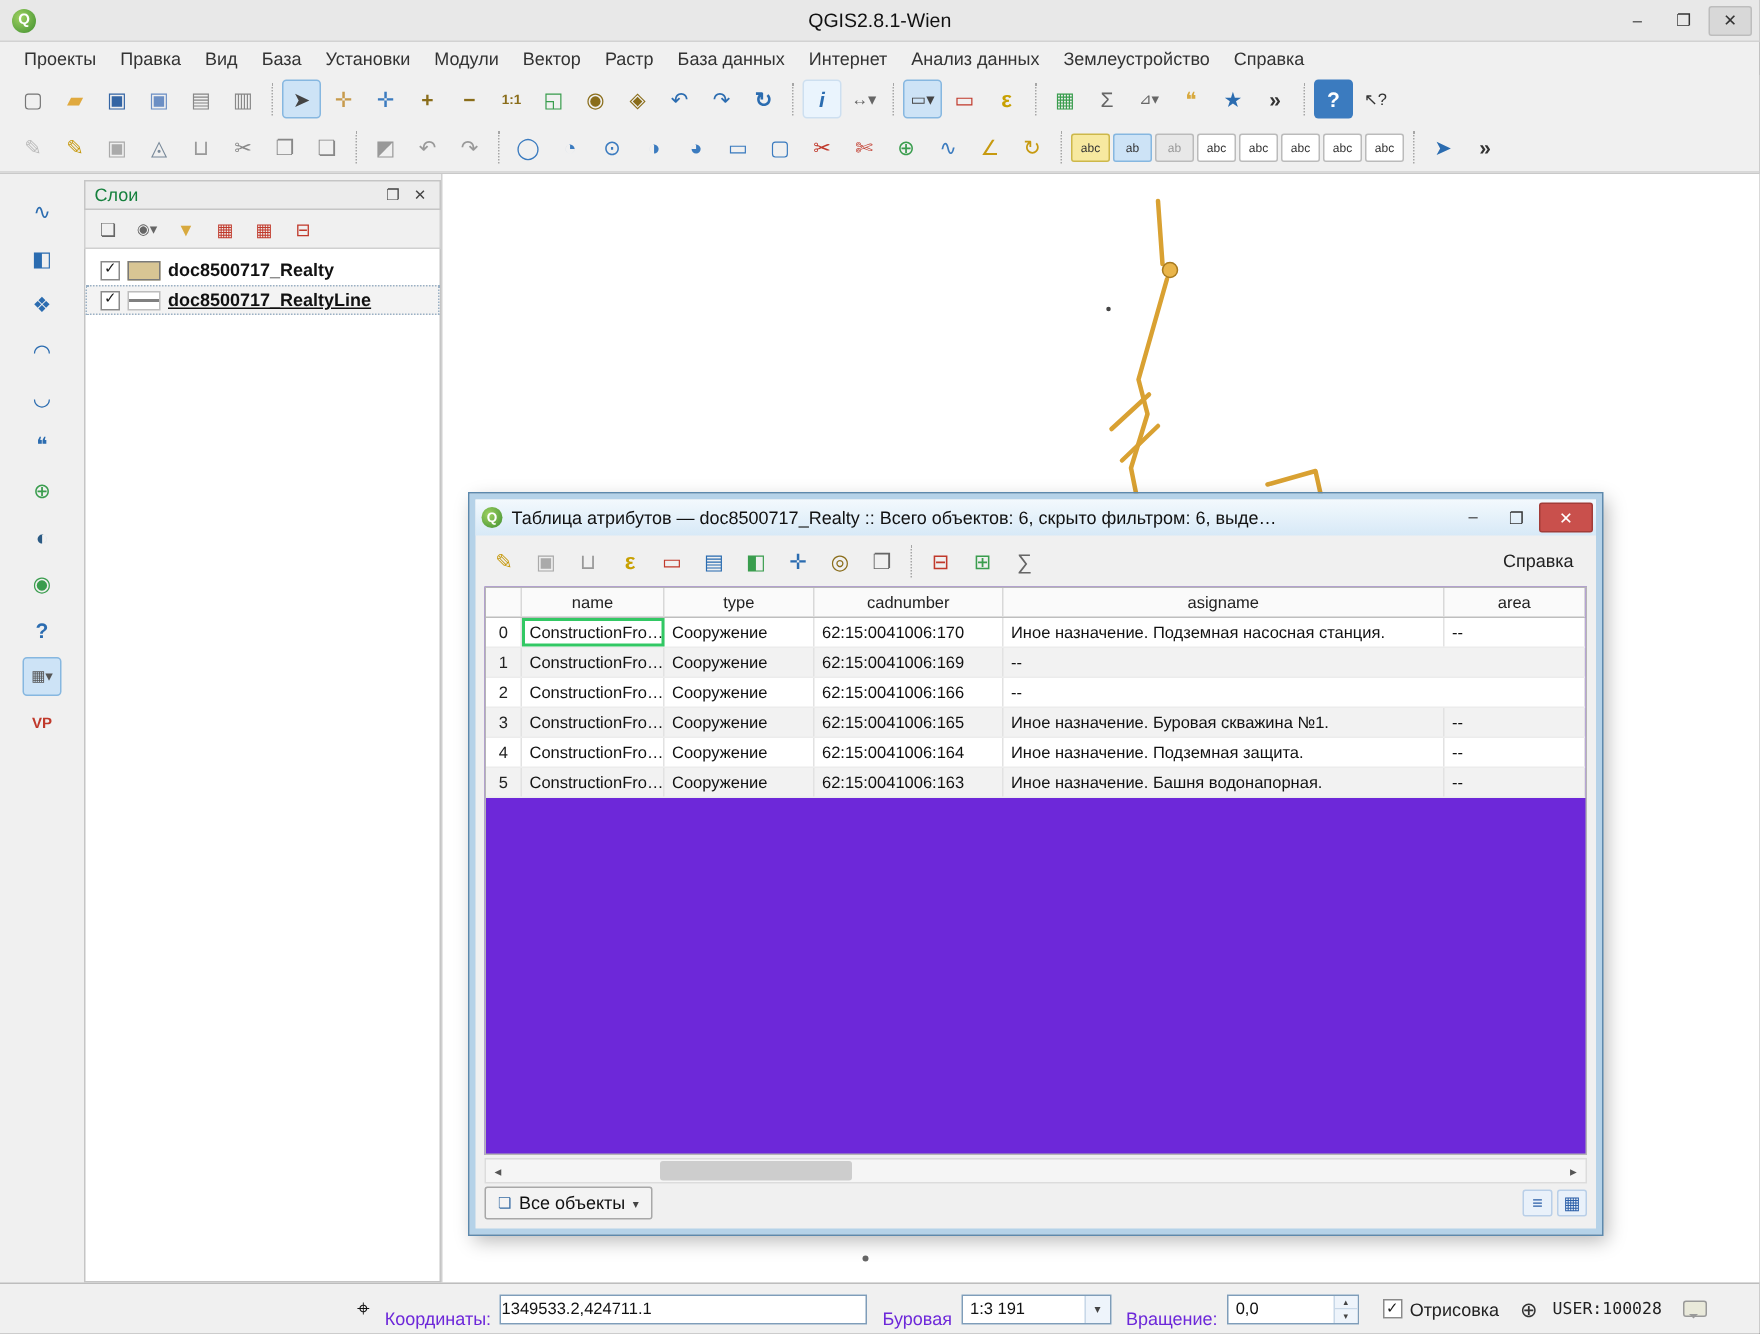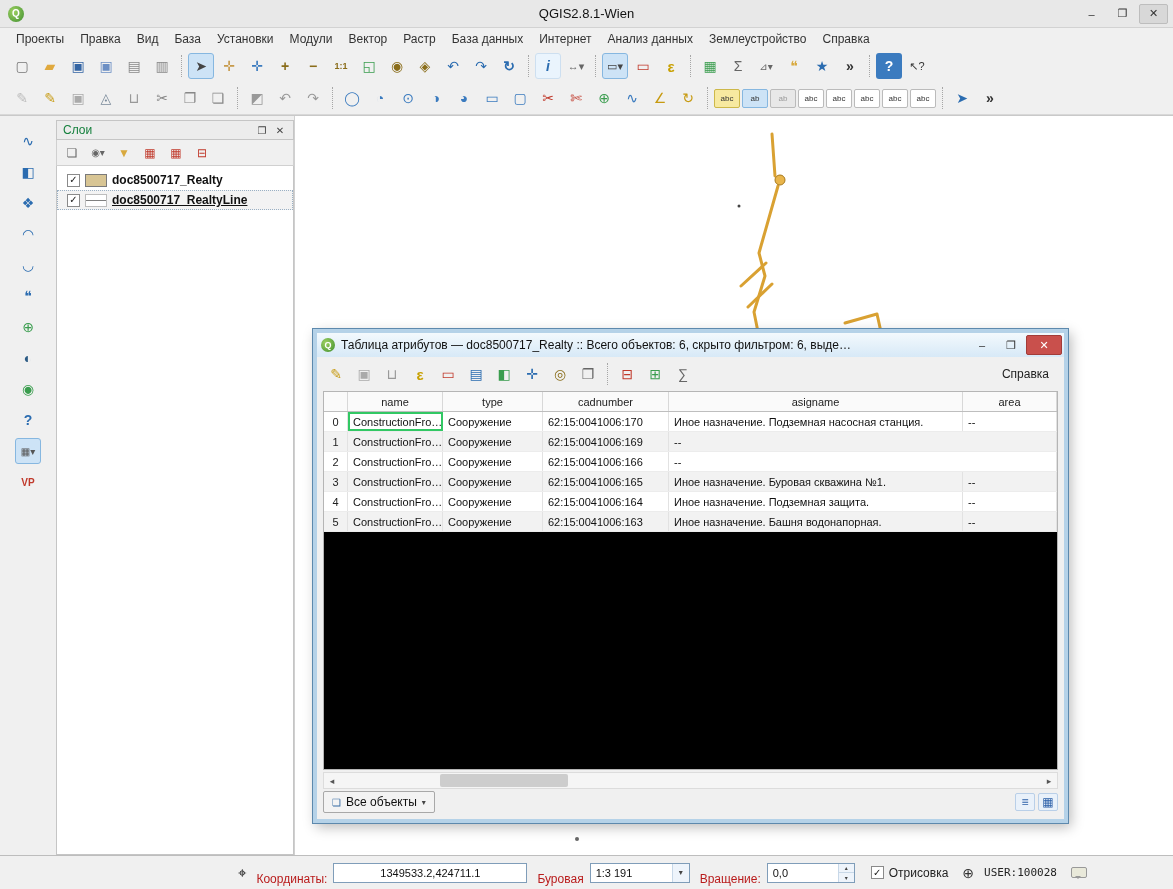--- a/index.html
+++ b/index.html
@@ -51,21 +51,21 @@
   
   .dialog{position:absolute;left:313px;top:329px;width:755px;height:494px;background:#f0f0f0;border:4px solid #b5d2e8;outline:1px solid #5d89ad;box-shadow:3px 4px 12px rgba(0,0,0,.28);display:flex;flex-direction:column;z-index:10}
   .dlg-titlebar{height:24px;background:linear-gradient(#f3f9fd,#d7e9f7);display:flex;align-items:center;padding:0 2px 0 4px;flex:none}
   .dlg-icon{width:14px;height:14px;border-radius:50%;background:radial-gradient(circle at 35% 35%,#9ed161,#3e8e2f);color:#fff;font-size:9px;font-weight:bold;display:flex;align-items:center;justify-content:center;flex:none}
   .dlg-title{font-size:12px;color:#111;margin-left:6px;white-space:nowrap;overflow:hidden;flex:1}
   .dlg-controls{display:flex;align-items:center;gap:1px;flex:none}
   .dlg-btn{width:28px;height:20px;display:flex;align-items:center;justify-content:center;font-size:11px;color:#333}
   .dlg-btn.close-red{width:36px;background:#c9504c;border:1px solid #a23c38;border-radius:2px;color:#fff}
   .dlg-toolbar{height:34px;display:flex;align-items:center;padding:0 5px;flex:none}
   .dlg-help{margin-left:auto;font-size:12px;color:#222;padding:4px 10px}
-  .tbl-wrap{flex:1;margin:0 6px;background:#000000;border:1px solid #b5b5b5;overflow:hidden;display:flex;flex-direction:column}
+  .tbl-wrap{flex:1;margin:0 6px;background:#6d28d9;border:1px solid #b5b5b5;overflow:hidden;display:flex;flex-direction:column}
   .tbl-header{display:flex;height:20px;background:#fafafa;border-bottom:1px solid #bebebe;flex:none}
   .th{font-size:11px;display:flex;align-items:center;justify-content:center;border-right:1px solid #d8d8d8;color:#222}
   .th.gut,.td.gut{width:24px;flex:none}
   .c-name{width:95px;flex:none}
   .c-type{width:100px;flex:none}
   .c-cad{width:126px;flex:none}
   .c-asig{width:294px;flex:none}
   .c-area{flex:1}
   .tbl-body{flex:1}
   .tr{display:flex;height:20px;border-bottom:1px solid #ececec;background:#fff}
@@ -81,22 +81,22 @@
   .filter-btn{height:22px;display:flex;align-items:center;gap:5px;padding:0 8px;border:1px solid #a8a8a8;background:#f3f3f3;border-radius:2px;font-size:12px;color:#111}
   .filter-btn .fbico{font-size:10px;color:#3a6ea5}
   .filter-btn .fbcaret{font-size:8px;color:#444}
   .footer-icons{margin-left:auto;display:flex;gap:3px}
   .fico{width:20px;height:18px;display:flex;align-items:center;justify-content:center;font-size:12px;color:#2b5fa8;border:1px solid #b9cfe8;background:#e9f1fa;border-radius:2px}
 
   
   .statusbar{position:absolute;left:0;bottom:0;right:0;height:34px;background:#f0f0f0;border-top:1px solid #bdbdbd;display:flex;align-items:center}
   .sb-spacer{width:238px;flex:none}
   .sb-tracker{font-size:15px;color:#111;flex:none}
-  .sb-label{margin:12px 6px 0 10px;color:#b91c1c;white-space:nowrap}
-  .sb-input{width:194px;height:20px;border:1px solid #7f9db9;background:#fff;text-align:center;font-size:11px;font-family:"Liberation Sans",sans-serif;color:#111}
+  .sb-label{margin:12px 6px 0 10px;color:#6d28d9;white-space:nowrap}
+  .sb-input{width:245px;height:20px;border:1px solid #7f9db9;background:#fff;font-size:11px;font-family:"Liberation Sans",sans-serif;color:#111}
   .sb-combo{width:100px;height:20px;border:1px solid #7f9db9;background:#fff;display:flex;align-items:stretch;flex:none}
   .combo-text{flex:1;display:flex;align-items:center;padding-left:5px;font-size:11px;color:#111}
   .combo-arrow{width:17px;border-left:1px solid #c8d8e8;background:#eef4fb;display:flex;align-items:center;justify-content:center;font-size:8px;color:#444}
   .sb-spin{width:88px;height:20px;border:1px solid #7f9db9;background:#fff;display:flex;align-items:stretch;flex:none}
   .spin-text{flex:1;display:flex;align-items:center;padding-left:5px;font-size:11px;color:#111}
   .spin-btns{width:16px;display:flex;flex-direction:column;border-left:1px solid #c8d8e8}
   .spin-b{flex:1;display:flex;align-items:center;justify-content:center;font-size:6px;color:#444;background:#eef4fb}
   .spin-b:first-child{border-bottom:1px solid #c8d8e8}
   .sb-check{margin-left:16px;display:flex;align-items:center;gap:5px;color:#222;white-space:nowrap}
   .sb-globe{margin-left:14px;font-size:14px;color:#333}

